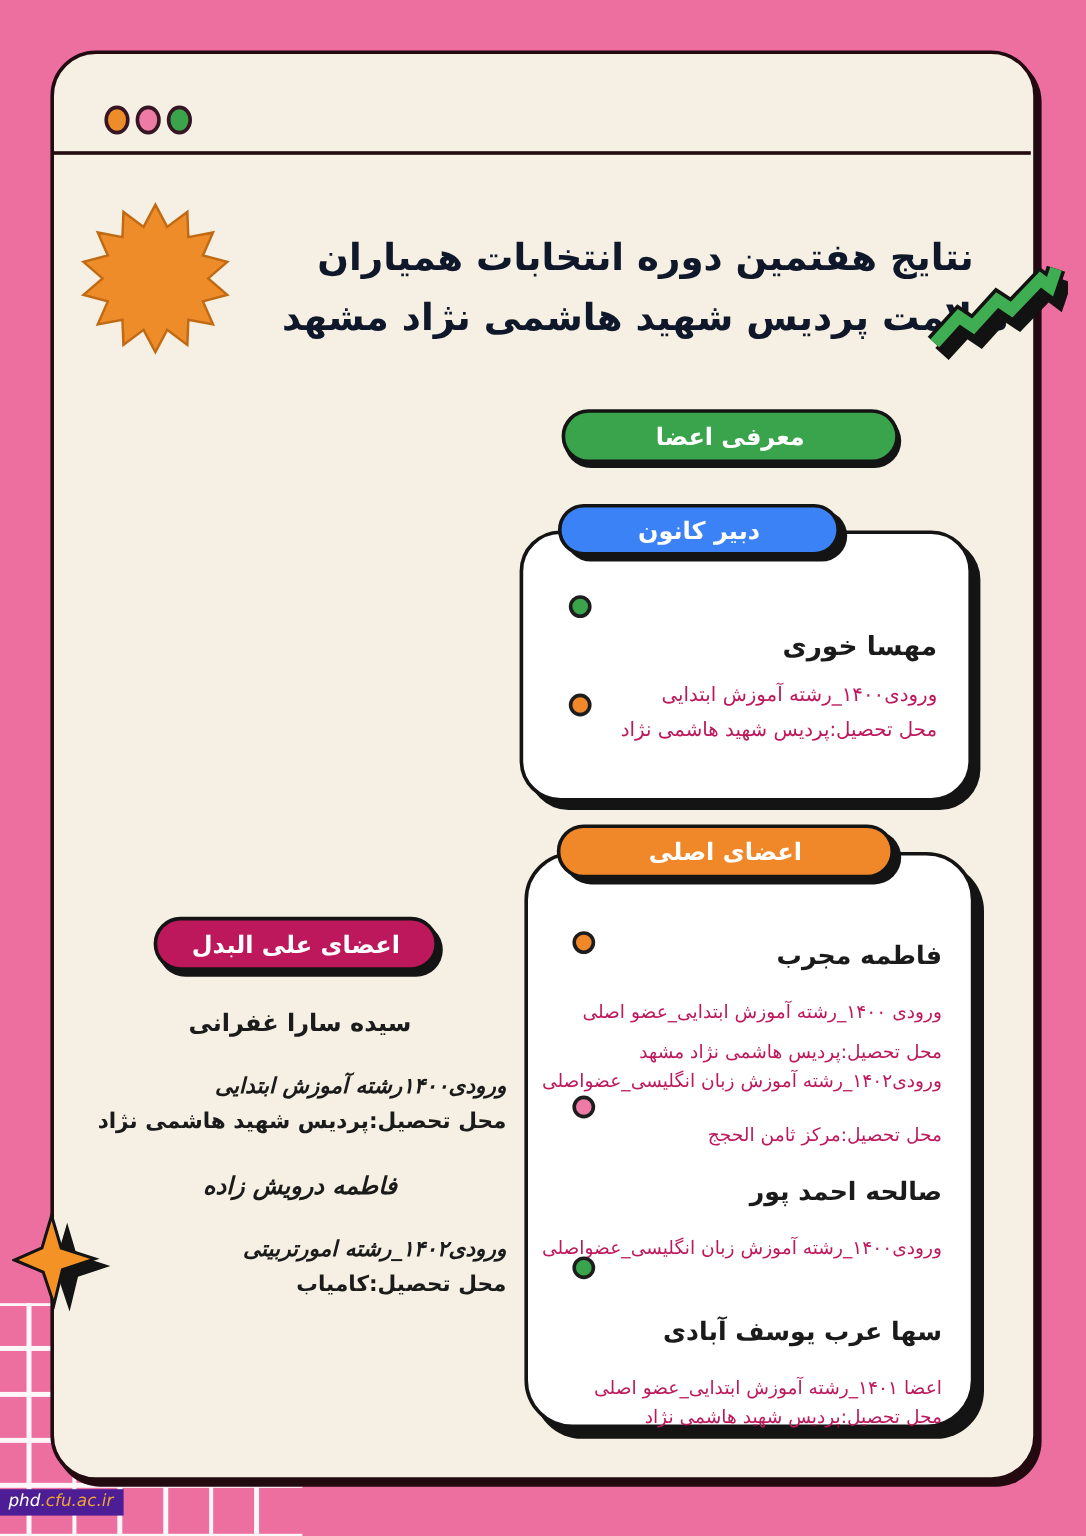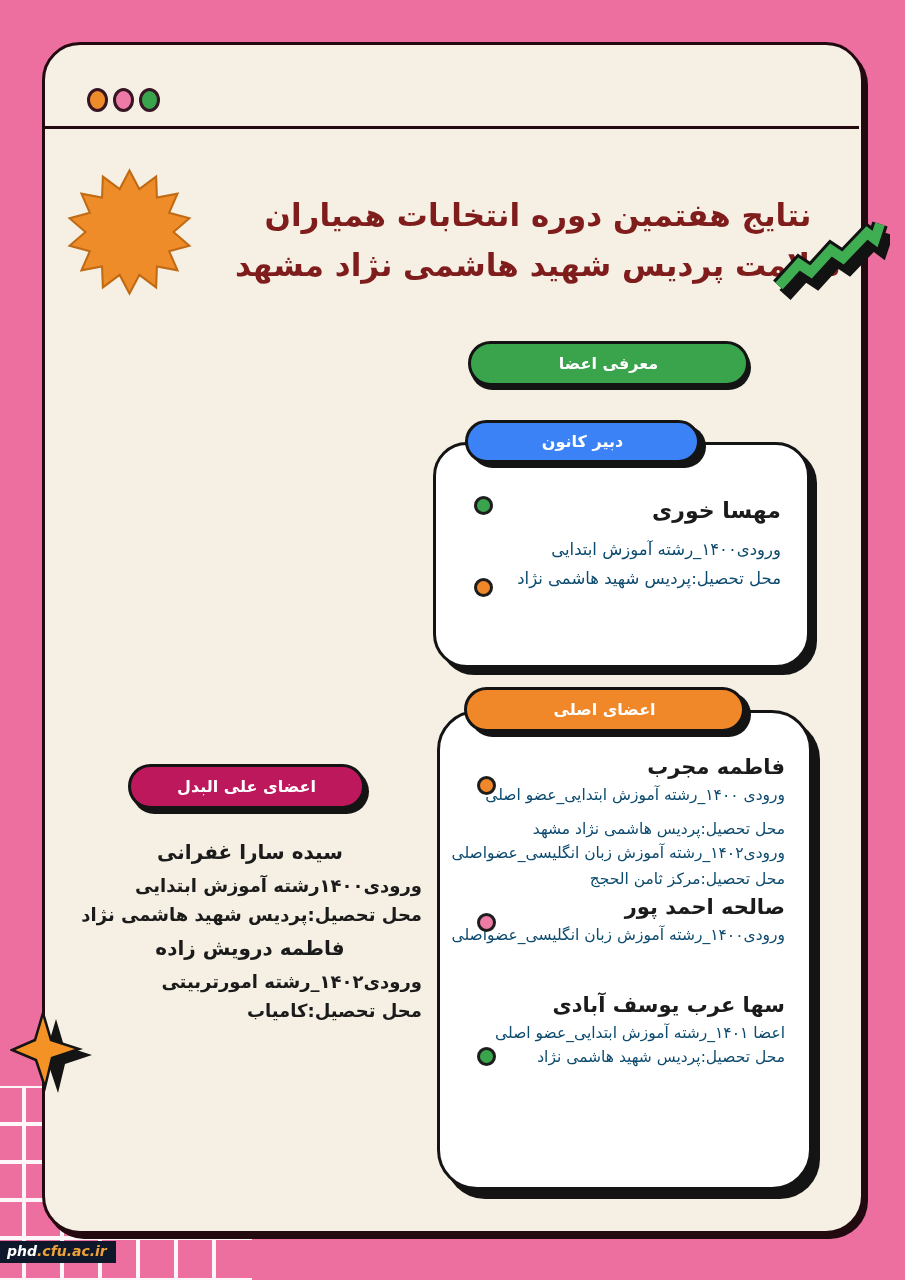--- a/index.html
+++ b/index.html
@@ -30,72 +30,72 @@
   .dot-orange{left:87px;top:88px;background:#ef8c2a;}
   .dot-pink{left:113px;top:88px;background:#ee7ba6;}
   .dot-green{left:139px;top:88px;background:#3aa44c;}
 
   .starburst{position:absolute;left:66px;top:167px;z-index:2;}
   .zigzag{position:absolute;left:772px;top:218px;z-index:3;}
   .sparkle{position:absolute;left:10px;top:1010px;z-index:3;}
 
   .main-title{
     position:absolute;left:230px;top:190px;width:616px;z-index:2;
-    direction:rtl;text-align:center;color:#7f1d1d;
+    direction:rtl;text-align:center;color:#0f172a;
     font-weight:bold;font-size:31px;line-height:50px;
   }
 
   .pill{
     position:absolute;box-sizing:border-box;z-index:3;
     border:3px solid #141414;border-radius:26px;
     display:flex;align-items:center;justify-content:center;
-    direction:rtl;color:#ffffff;font-weight:bold;font-size:16px;
+    direction:rtl;color:#ffffff;font-weight:bold;font-size:20px;
     letter-spacing:1px;
   }
   .pill-intro{left:468px;top:341px;width:281px;height:45px;background:#3aa44c;box-shadow:2px 4px 0 #141414;}
   .pill-secretary{left:465px;top:420px;width:235px;height:43px;background:#3b82f6;box-shadow:6px 5px 0 #141414;}
   .pill-main{left:464px;top:687px;width:281px;height:45px;background:#f0882a;box-shadow:6px 5px 0 #141414;}
   .pill-alt{left:128px;top:764px;width:237px;height:45px;background:#be185d;box-shadow:4px 5px 0 #141414;}
 
   .white-card{
     position:absolute;background:#ffffff;border:3px solid #141414;z-index:2;
     direction:rtl;text-align:right;box-sizing:border-box;
   }
   .card-secretary{
     left:433px;top:442px;width:377px;height:226px;border-radius:34px;
     box-shadow:7px 7px 0 #141414;padding:52px 26px 0 18px;
   }
   .card-main{
     left:437px;top:710px;width:375px;height:480px;border-radius:40px;
     box-shadow:8px 9px 0 #141414;padding:40px 24px 0 54px;
   }
-  .member-name{font-size:21px;font-weight:bold;color:#1b1b1b;line-height:28px;white-space:nowrap;}
-  .member-line{font-size:15.5px;color:#0c4a6e;line-height:24px;white-space:nowrap;}
+  .member-name{font-size:21px;font-weight:bold;color:#1b1b1b;line-height:28px;white-space:nowrap;margin-top:29px;}
+  .member-line{font-size:15.5px;color:#be185d;line-height:24px;white-space:nowrap;}
   .card-secretary .member-name{font-size:22px;}
   .card-secretary .member-line{font-size:16.5px;line-height:29px;}
-  .mt6{margin-top:2px;} .mt10{margin-top:10px;} .mt44{margin-top:20px;padding-top:24px;}
+  .mt6{margin-top:21px;} .mt10{margin-top:10px;} .mt44{margin-top:20px;padding-top:24px;}
 
   .dot{position:absolute;width:13px;height:13px;border-radius:50%;border:3px solid #1d1d1d;}
   .d-green{background:#3aa44c;} .d-orange{background:#f0882a;} .d-pink{background:#ee7ba6;}
   
   .b1{left:38px;top:51px;} .b2{left:38px;top:133px;}
   
   .b3{left:37px;top:63px;} .b4{left:37px;top:200px;} .b5{left:37px;top:334px;}
 
   .alt-block{
     position:absolute;left:78px;top:838px;width:344px;z-index:2;
     direction:rtl;text-align:right;color:#1b1b1b;font-weight:bold;
   }
   .alt-name{font-size:20px;line-height:28px;white-space:nowrap;text-align:center;}
   .alt-line{font-size:18px;line-height:29px;white-space:nowrap;}
-  .alt-gap{margin-top:5px;}
+  .alt-gap{margin-top:25px;font-style:italic;}
 
   .watermark{
-    position:absolute;left:0;top:1241px;z-index:4;background:#0f172a;
-    padding:2px 9px 4px 7px;font-style:italic;font-weight:bold;font-size:14px;
+    position:absolute;left:0;top:1241px;z-index:4;background:#4c1d95;
+    padding:2px 9px 4px 7px;font-style:italic;font-weight:normal;font-size:14px;
     direction:ltr;white-space:nowrap;
   }
   .wm-prefix{color:#ffffff;}
   .wm-suffix{color:#f0a23a;}
 </style>
 </head>
 <body>
 
 <div class="grid-patch"></div>
 

